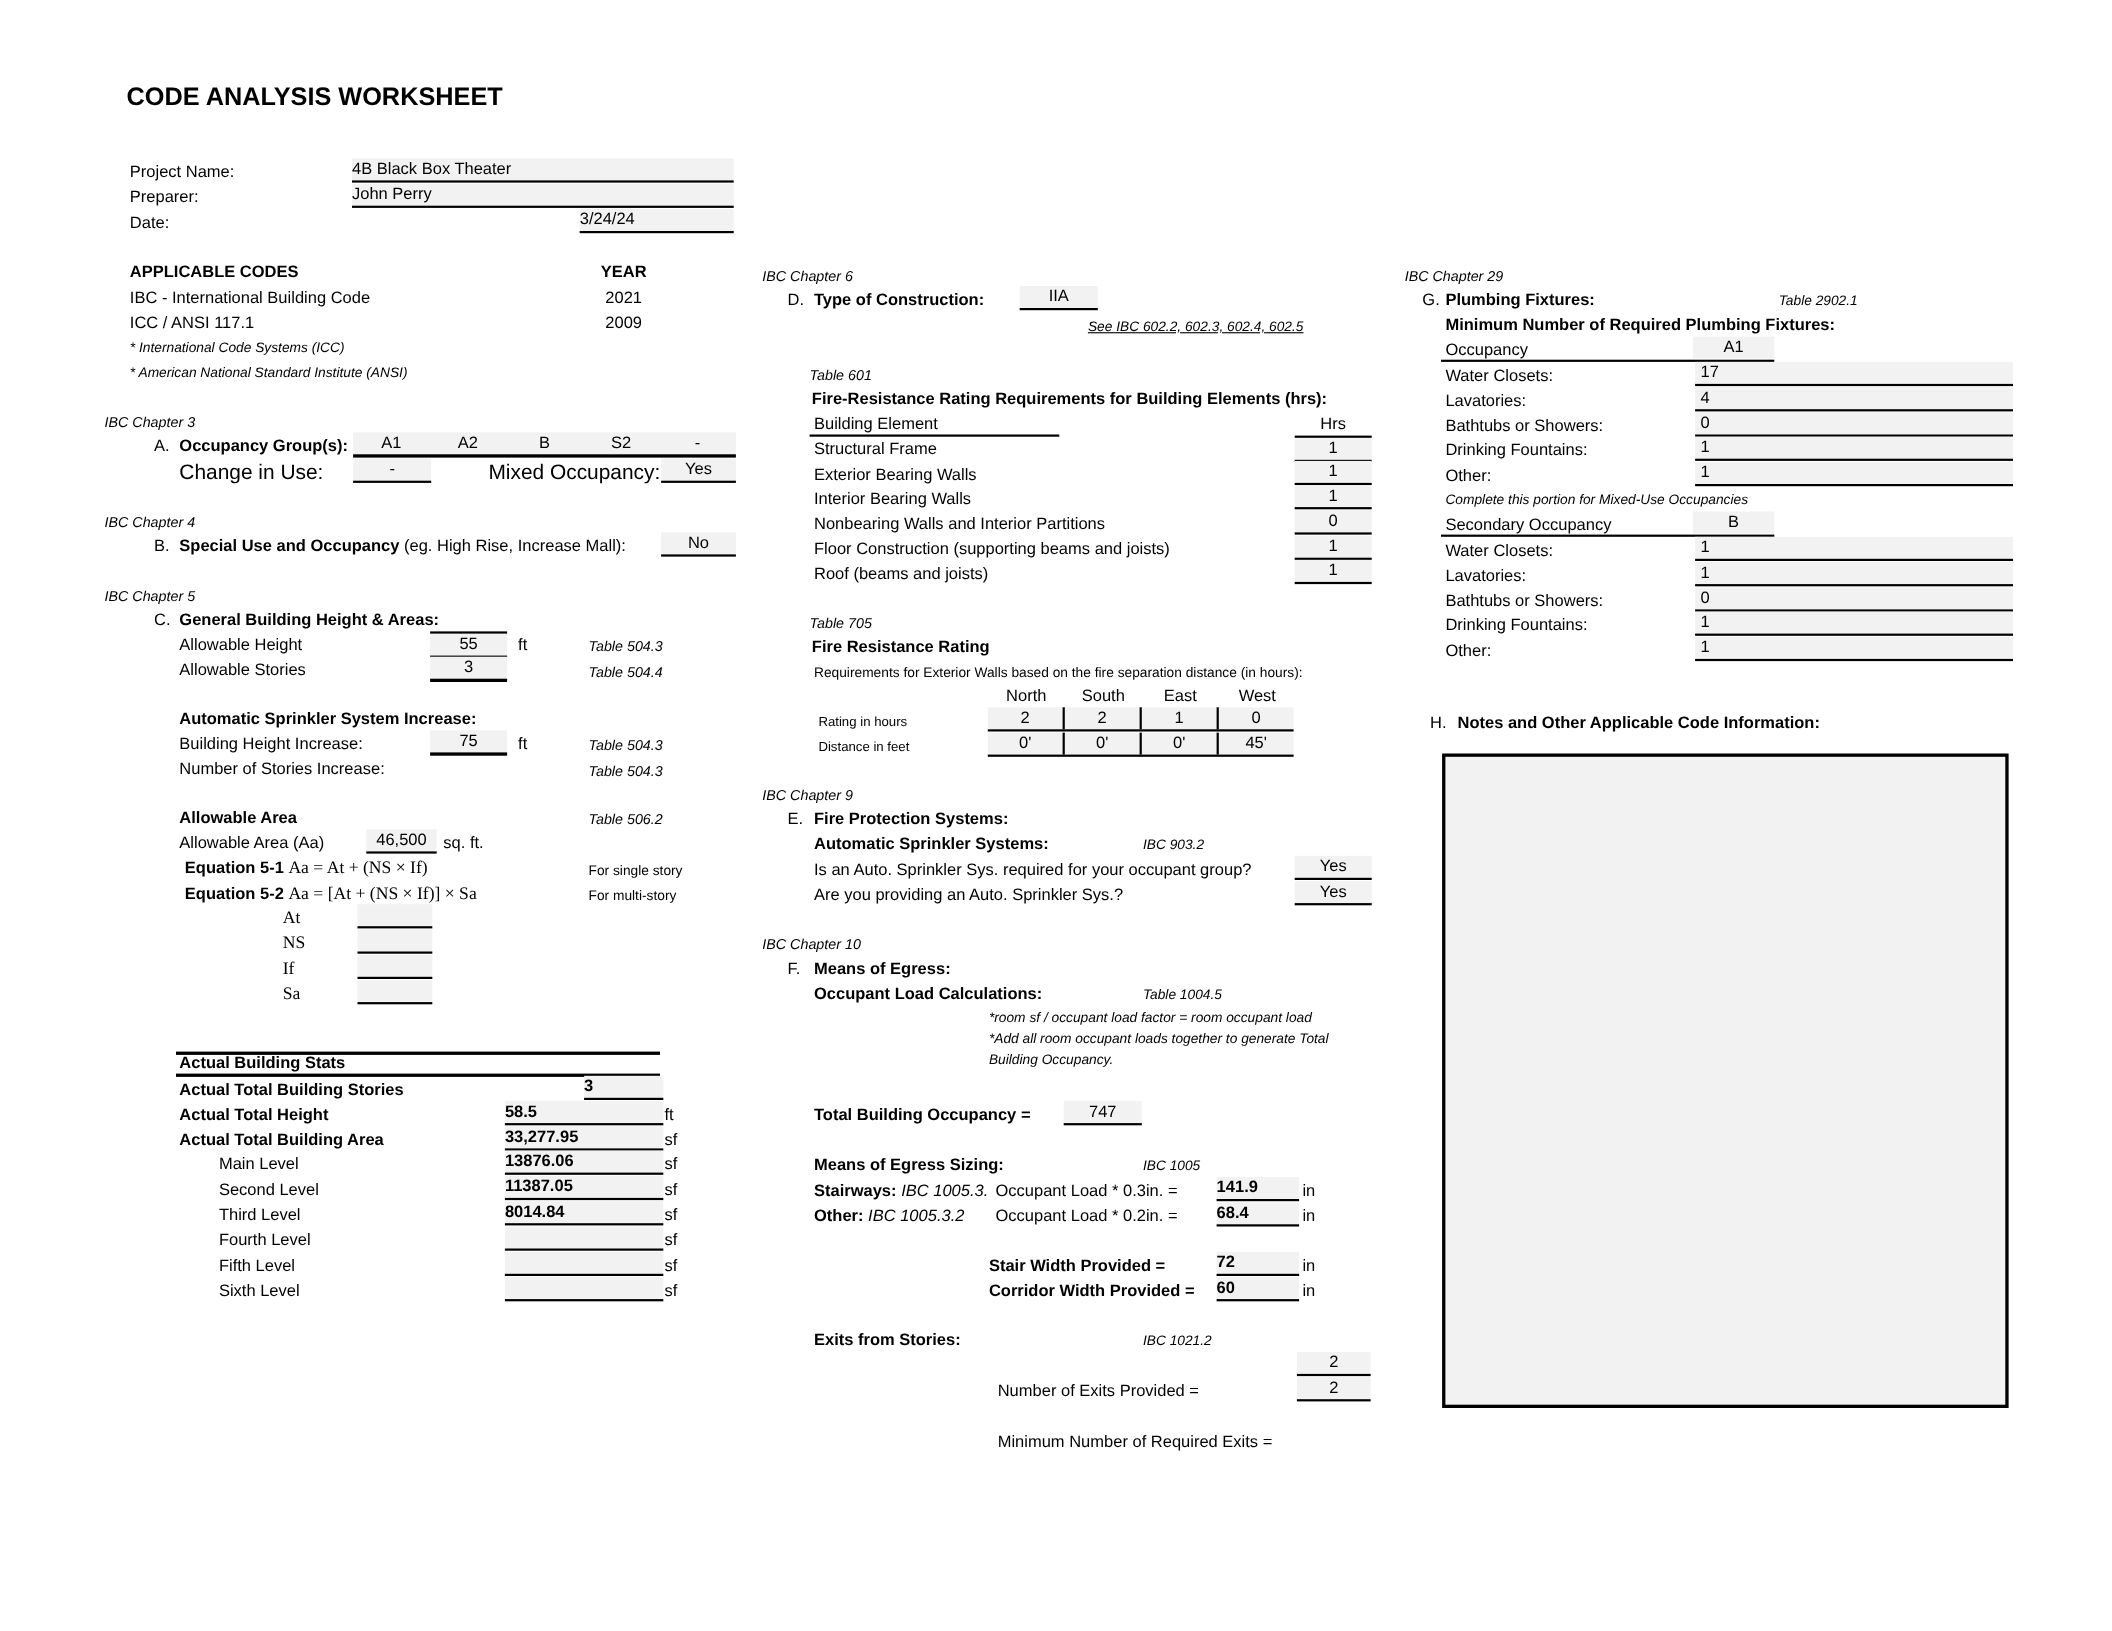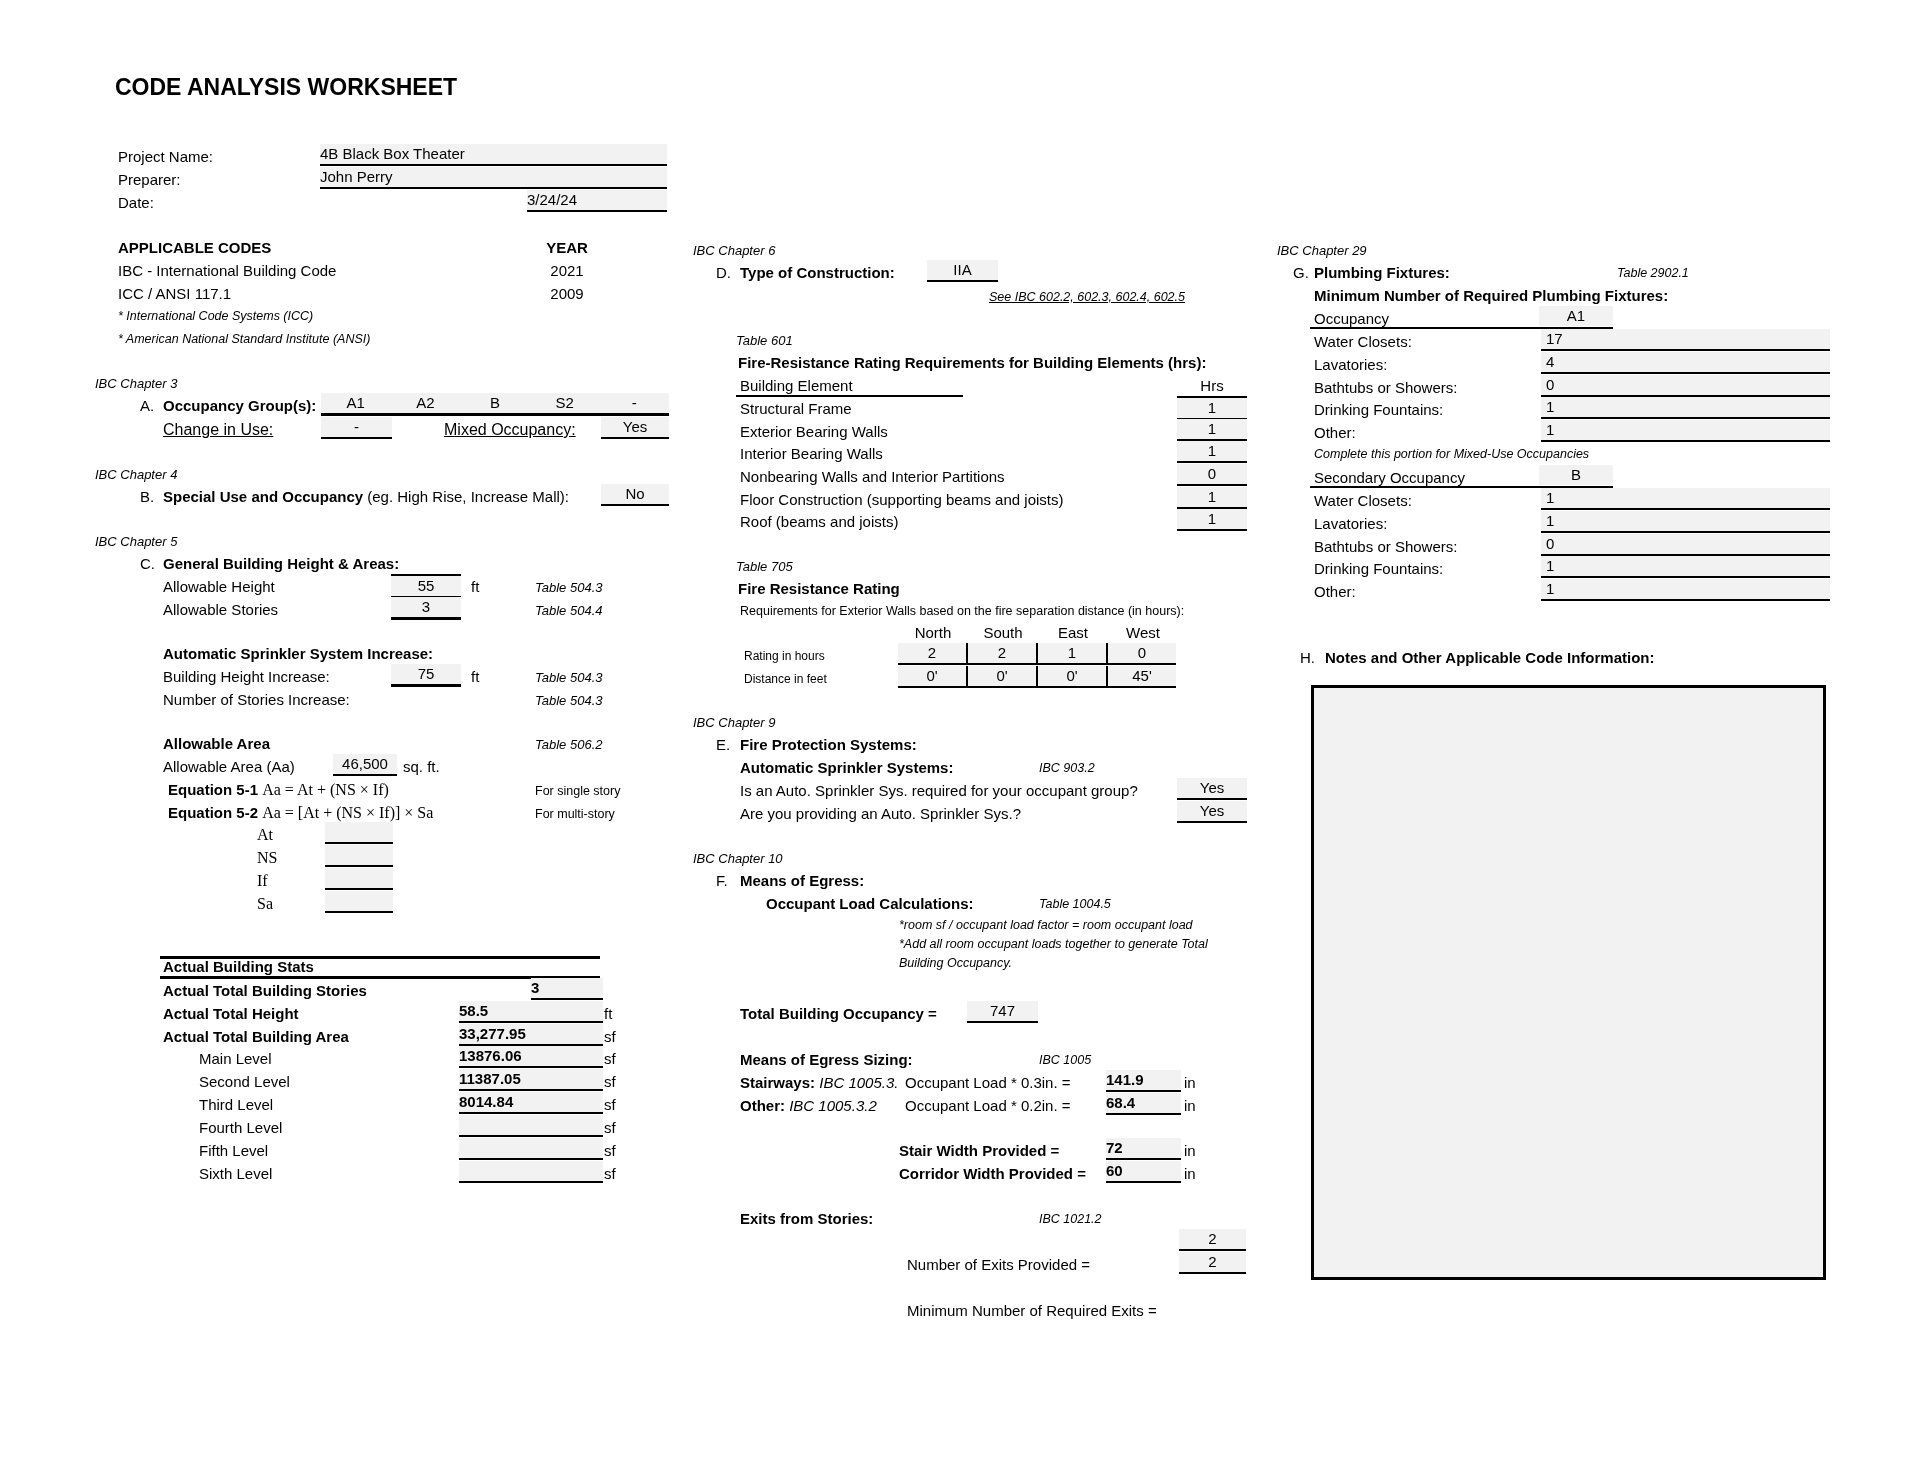--- a/index.html
+++ b/index.html
@@ -3,21 +3,21 @@
 <meta charset="utf-8">
 <style>
   html,body{margin:0;padding:0;background:#fff;}
   #page{position:relative;width:1920px;height:1483px;background:#ffffff;
         font-family:"Liberation Sans",sans-serif;color:#000;overflow:hidden;}
   .t{position:absolute;font-size:15px;line-height:21px;white-space:nowrap;}
   .b{font-weight:700;}
   .i{font-style:italic;}
   .f13{font-size:13px;}
   .f12{font-size:12.5px;}
-  .f135{font-size:16px;text-decoration:underline;}
+  .f135{font-size:19px;}
   .f11{font-size:12px;}
   .rgt{text-align:left;}
   .ctr{text-align:center;}
   .title{position:absolute;font-size:23px;font-weight:700;white-space:nowrap;}
   .cell{position:absolute;background:#f2f2f2;height:20px;line-height:20px;font-size:15px;
         border-bottom:2.5px solid #000;white-space:nowrap;box-sizing:content-box;}
   .cell.nob{border-bottom:none;}
   .cell.tb{border-top:2.5px solid #000;}
   .padR{padding-right:4px;}
   .padL{padding-left:5px;}
@@ -213,21 +213,21 @@
   <div class="t b" style="left:740px;top:757px;">Automatic Sprinkler Systems:</div>
   <div class="t i f12 rgt" style="left:1039px;top:758px;width:200px;">IBC 903.2</div>
   <div class="t" style="left:740px;top:780px;">Is an Auto. Sprinkler Sys. required for your occupant group?</div>
   <div class="cell ctr" style="left:1177px;top:778px;width:70px;">Yes</div>
   <div class="t" style="left:740px;top:803px;">Are you providing an Auto. Sprinkler Sys.?</div>
   <div class="cell ctr" style="left:1177px;top:801px;width:70px;">Yes</div>
 
   <div class="t i f13" style="left:693px;top:848px;">IBC Chapter 10</div>
   <div class="t" style="left:716px;top:870px;">F.</div>
   <div class="t b" style="left:740px;top:870px;">Means of Egress:</div>
-  <div class="t b" style="left:740px;top:893px;margin-left:26px;">Occupant Load Calculations:</div>
+  <div class="t b" style="left:740px;top:893px;">Occupant Load Calculations:</div>
   <div class="t i f12 rgt" style="left:1039px;top:894px;width:200px;">Table 1004.5</div>
   <div class="t i f12" style="left:899px;top:915px;">*room sf / occupant load factor = room occupant load</div>
   <div class="t i f12" style="left:899px;top:934px;">*Add all room occupant loads together to generate Total</div>
   <div class="t i f12" style="left:899px;top:953px;">Building Occupancy.</div>
 
   <div class="t b" style="left:740px;top:1003px;">Total Building Occupancy =</div>
   <div class="cell ctr" style="left:967px;top:1001px;width:71px;">747</div>
 
   <div class="t b" style="left:740px;top:1049px;">Means of Egress Sizing:</div>
   <div class="t i f12 rgt" style="left:1039px;top:1050px;width:200px;">IBC 1005</div>

